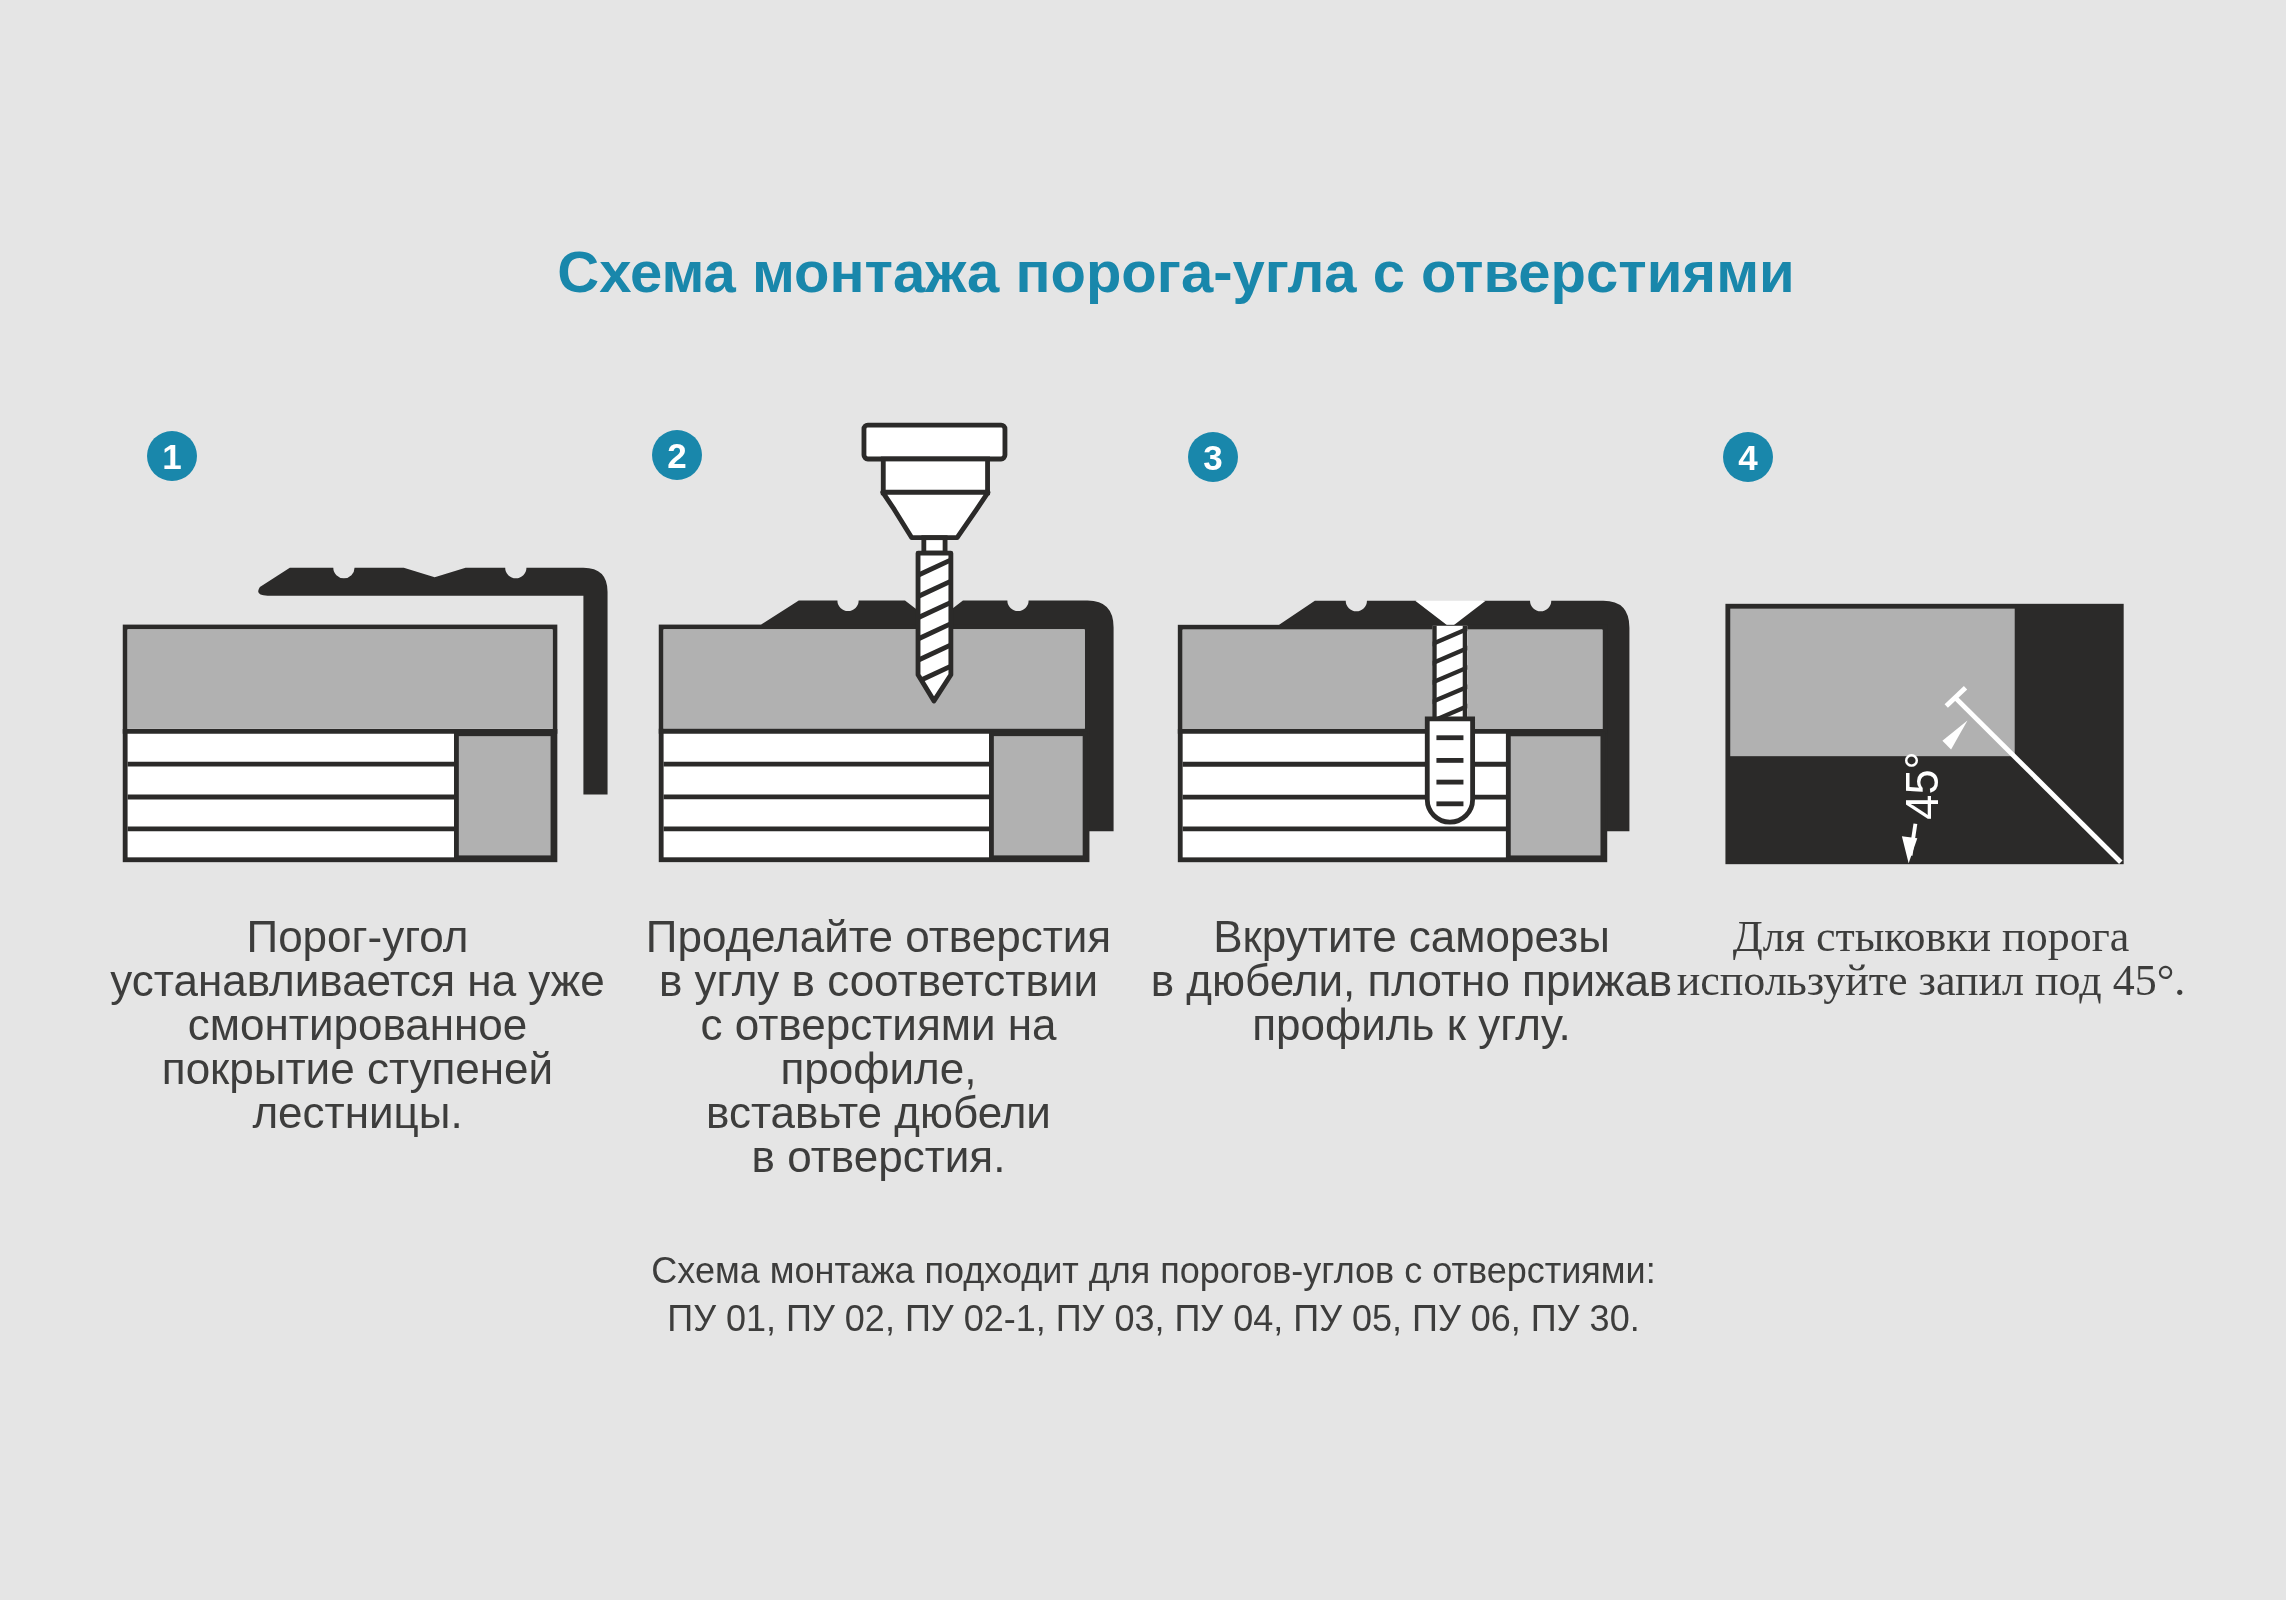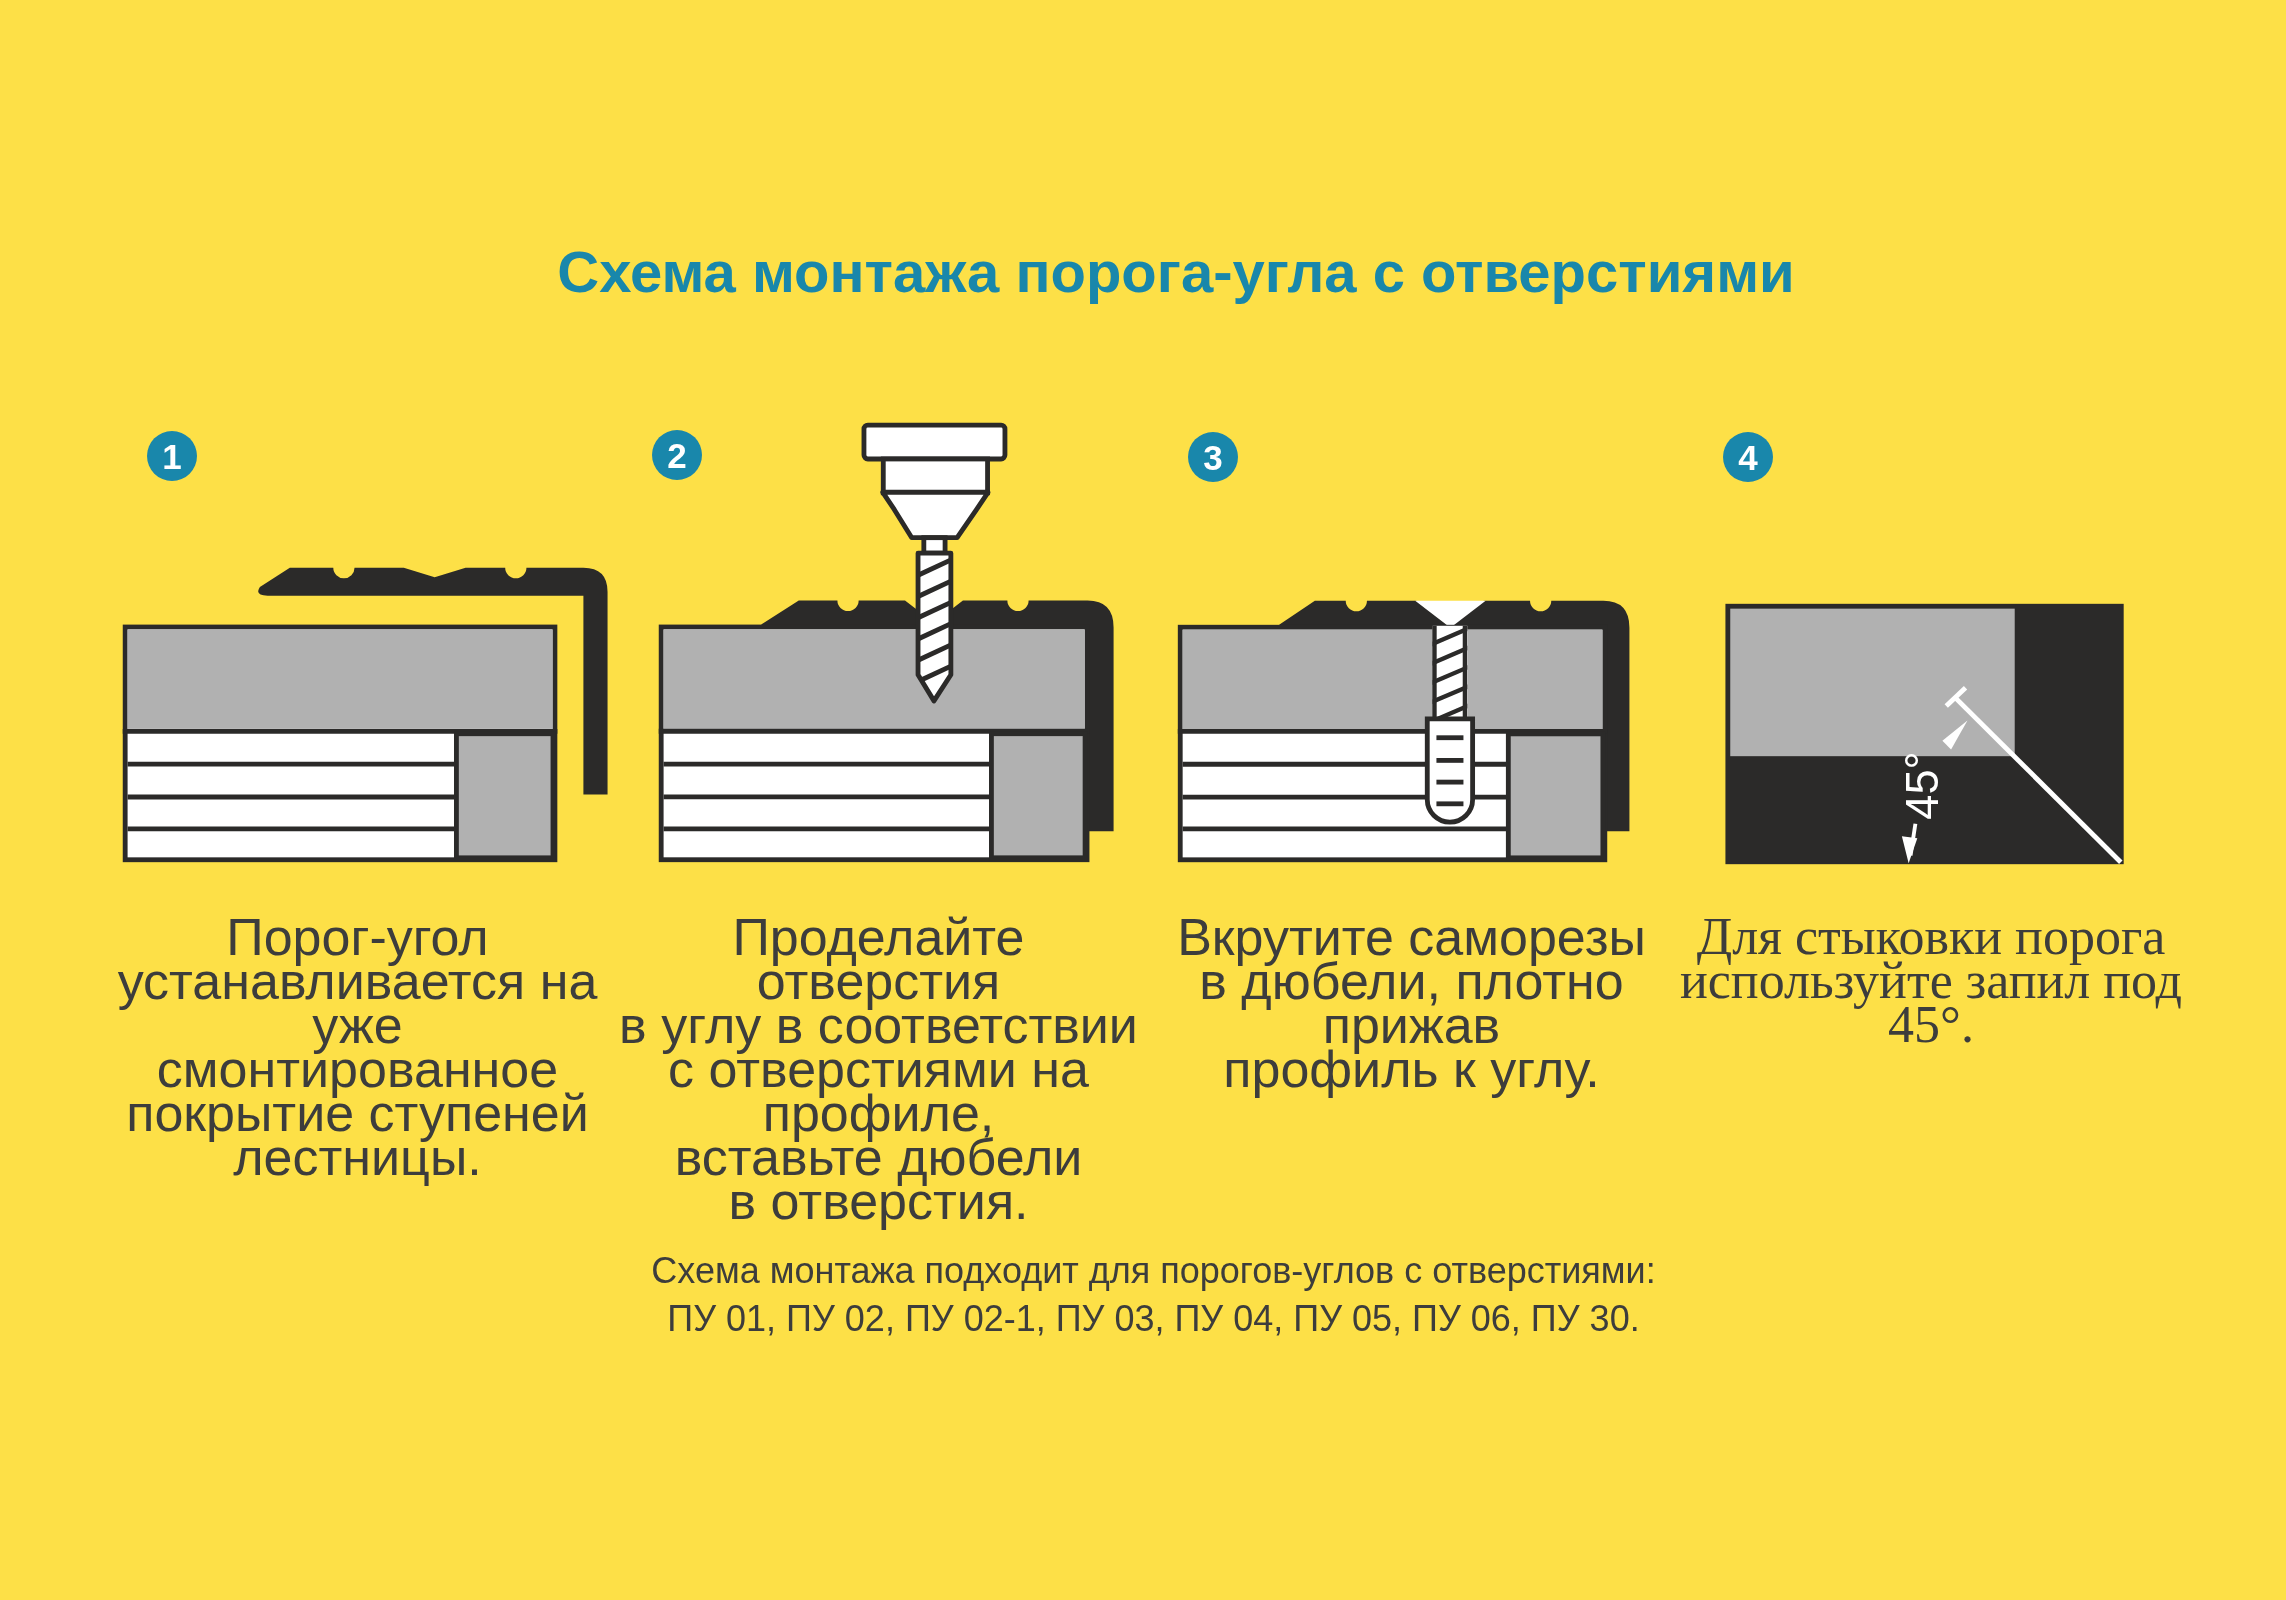--- a/index.html
+++ b/index.html
@@ -1,24 +1,24 @@
 <!DOCTYPE html>
 <html><head>
 <meta charset="utf-8">
 <style>
   html,body{margin:0;padding:0;background:#fff;}
-  .canvas{position:relative;width:2286px;height:1601px;background:#fde047;overflow:hidden;
+  .canvas{position:relative;width:2286px;height:1601px;background:#e5e5e5;overflow:hidden;
           font-family:"Liberation Sans", sans-serif;}
   .title{position:absolute;left:512px;top:238px;width:1328px;margin:0;
          text-align:center;font-size:58px;font-weight:700;color:#1987ab;letter-spacing:0;}
   .badge{position:absolute;width:50px;height:50px;border-radius:50%;background:#1987ab;
          display:flex;align-items:center;justify-content:center;}
   .badge span{color:#ffffff;font-size:35px;font-weight:700;line-height:1;}
   .diagram{position:absolute;}
-  .caption{position:absolute;text-align:center;color:#3d3d3c;font-size:52px;line-height:44px;
+  .caption{position:absolute;text-align:center;color:#3d3d3c;font-size:44px;line-height:44px;
            white-space:pre-line;}
   .footer{position:absolute;left:574px;top:1247px;width:1159px;text-align:center;color:#3d3d3c;
           font-size:36px;line-height:48px;}
   
   .ink{fill:#2b2a29;}
   .grayf{fill:#b1b1b1;}
   .white-s5{fill:#ffffff;stroke:#2b2a29;stroke-width:5;}
   .gray-s5{fill:#b1b1b1;stroke:#2b2a29;stroke-width:5;}
   .s5{stroke:#2b2a29;stroke-width:5;fill:none;}
   .s4{stroke:#2b2a29;stroke-width:4.5;fill:none;}

